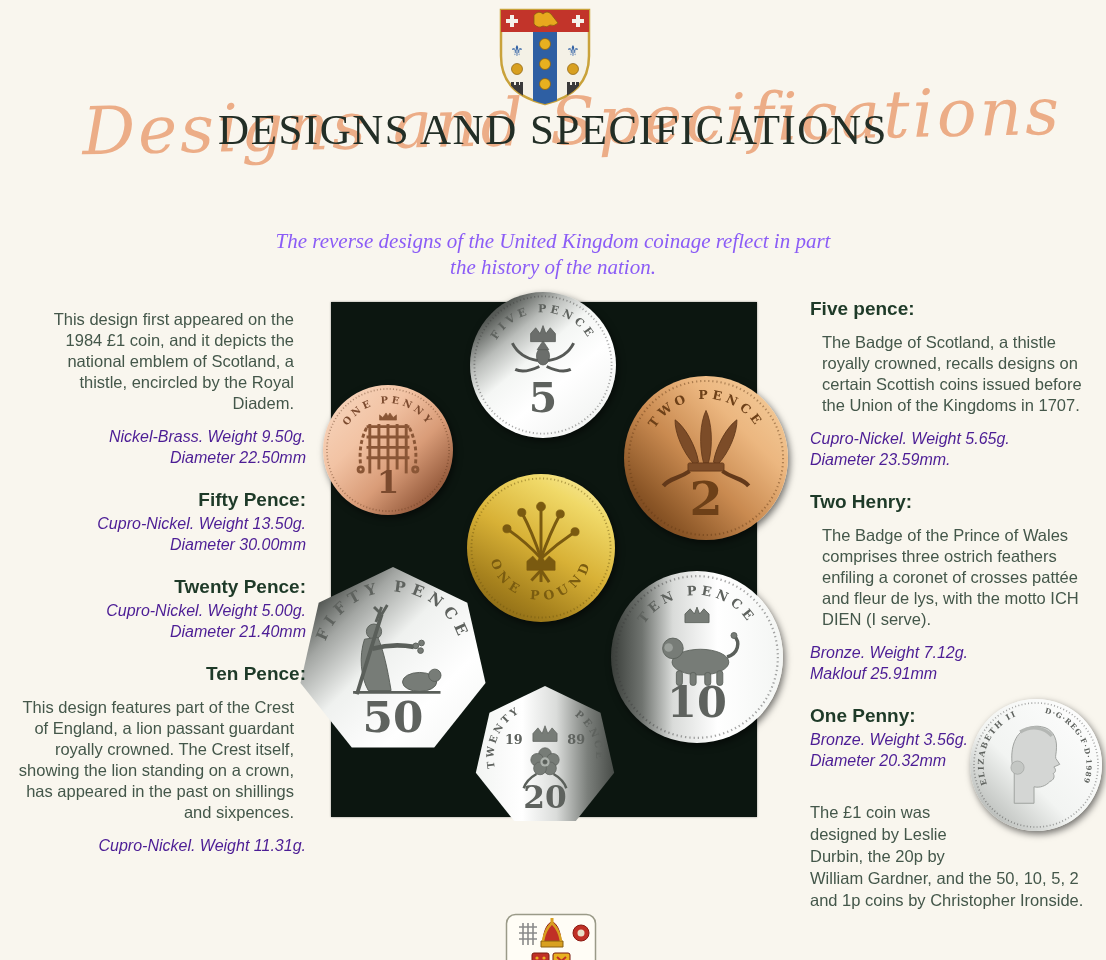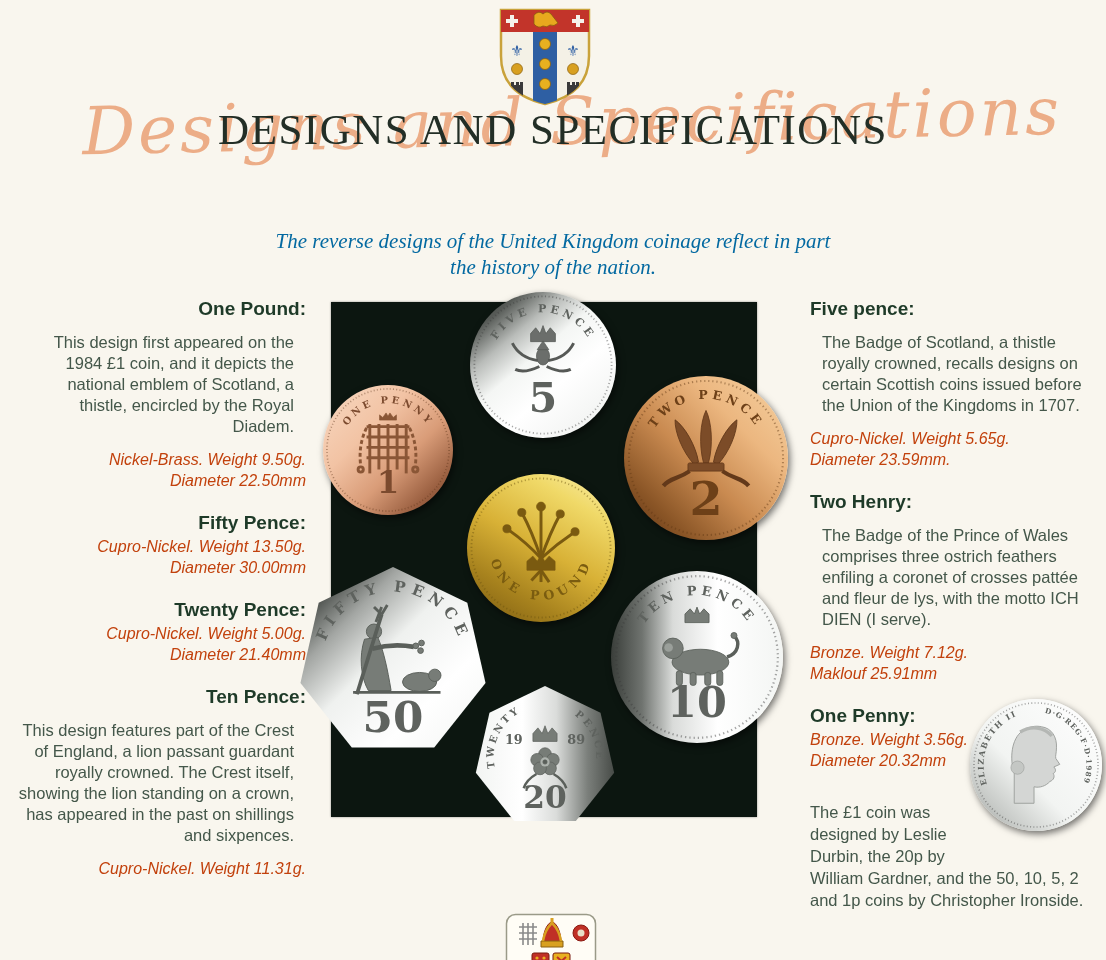--- a/index.html
+++ b/index.html
@@ -15,33 +15,33 @@
     font:italic 400 66px/1.1 "DejaVu Serif",serif;letter-spacing:3px;
     color:#ea9b6e;opacity:.8;transform:rotate(-1.2deg);z-index:1;white-space:nowrap;
   }
   .page-title{
     position:absolute;left:0;right:0;top:106px;margin:0;text-align:center;
     font:500 43px/1.1 "Liberation Serif",serif;letter-spacing:1.5px;
     color:#222e26;z-index:2;
   }
   .subtitle{
     position:absolute;left:0;right:0;top:228px;text-align:center;
-    font:italic 500 21px/26px "Liberation Serif",serif;color:#0369a1;z-index:2;
+    font:italic 500 21px/26px "Liberation Serif",serif;color:#8b5cf6;z-index:2;
   }
   .subtitle span{display:block;}
   
   .col{position:absolute;top:297px;width:300px;z-index:3;color:#44574a;}
   .col-left{left:6px;text-align:right;}
   .col-right{left:810px;width:294px;text-align:left;}
   .spec-block{margin:0 0 20px 0;}
   .spec-block h3{
     margin:0 0 2px 0;font:bold 19px/23px "Liberation Sans",sans-serif;color:#1e3a28;
   }
   .spec-block .body{margin:12px;font:500 16.5px/21px "Liberation Sans",sans-serif;}
-  .spec-block .spec{margin:0;font:italic 500 16px/21px "Liberation Sans",sans-serif;color:#c2410c;}
+  .spec-block .spec{margin:0;font:italic 500 16px/21px "Liberation Sans",sans-serif;color:#4c1d95;}
   .note{margin:0;font:500 16.5px/22px "Liberation Sans",sans-serif;}
   .note-designers{margin-top:30px;}
   .coin-spacer{float:right;width:108px;height:60px;}
   
   .coin-panel{position:absolute;left:331px;top:302px;width:426px;height:515px;
     background:#0c1610;box-shadow:0 0 2px rgba(0,0,0,.4);z-index:1;}
   
   .coin{position:absolute;z-index:2;}
   .coin svg{display:block;width:100%;height:100%;}
   .round{border-radius:50%;box-shadow:2px 3px 7px rgba(0,0,0,.55);}
@@ -125,21 +125,20 @@
 
   <div class="script-overlay">Designs and Specifications</div>
   <h1 class="page-title">DESIGNS AND SPECIFICATIONS</h1>
   <div class="subtitle">
     <span>The reverse designs of the United Kingdom coinage reflect in part</span>
     <span>the history of the nation.</span>
   </div>
 
   <div class="col col-left">
     <section class="spec-block">
-      <h3>One Pound:</h3>
       <p class="body">This design first appeared on the 1984 £1 coin, and it depicts the national emblem of Scotland, a thistle, encircled by the Royal Diadem.</p>
       <p class="spec">Nickel-Brass. Weight 9.50g.</p>
       <p class="spec">Diameter 22.50mm</p>
     </section>
     <section class="spec-block">
       <h3>Fifty Pence:</h3>
       <p class="spec">Cupro-Nickel. Weight 13.50g.</p>
       <p class="spec">Diameter 30.00mm</p>
     </section>
     <section class="spec-block">

